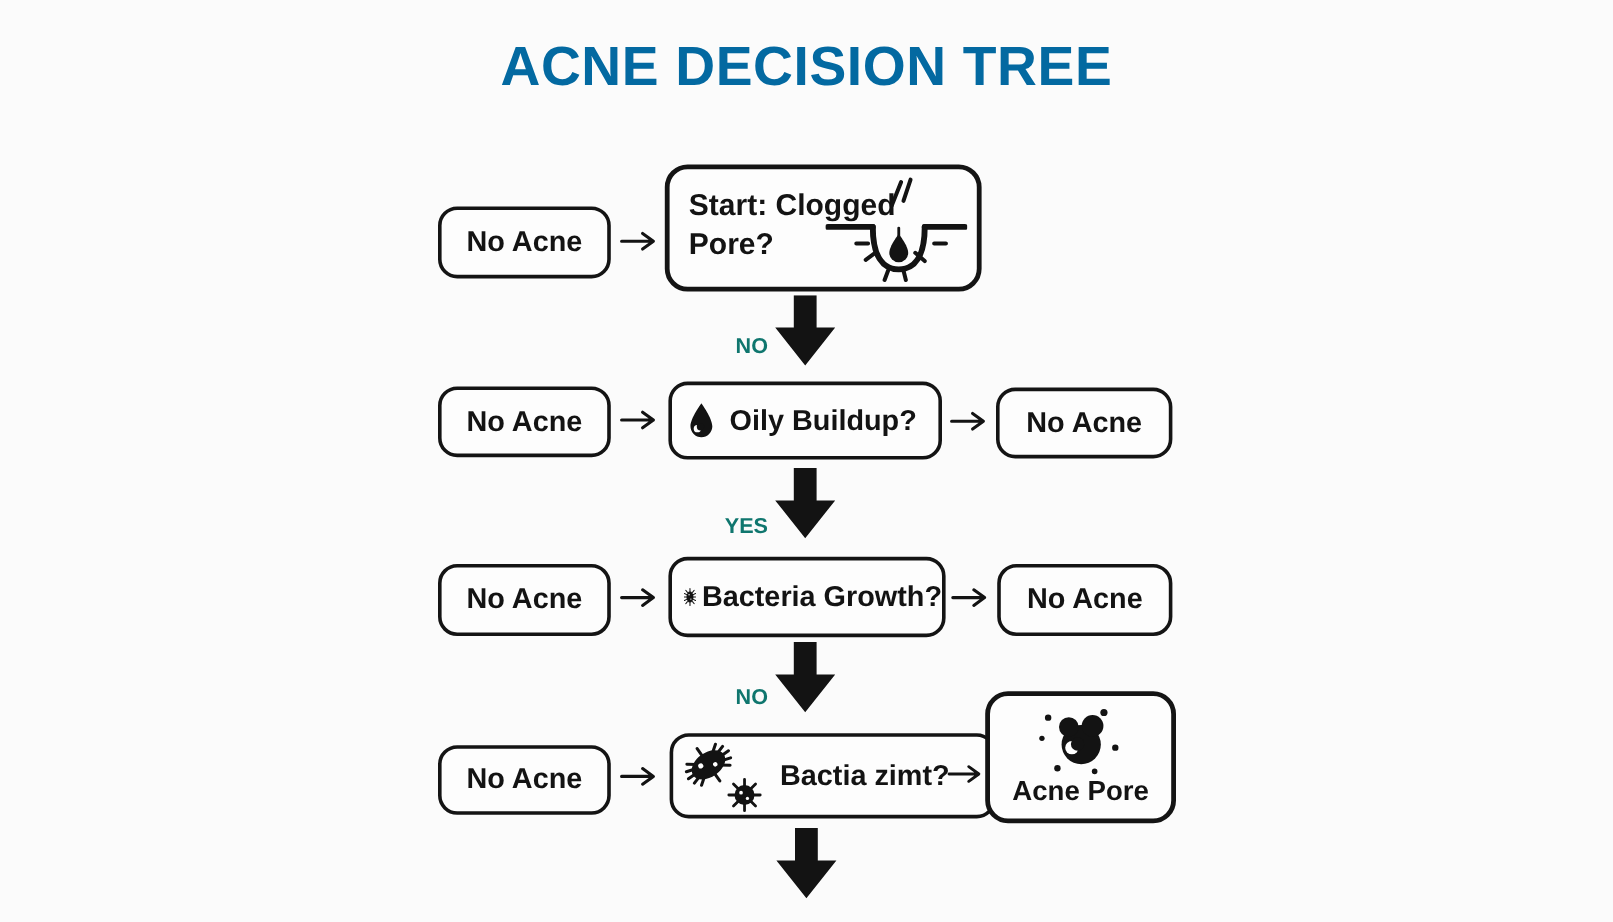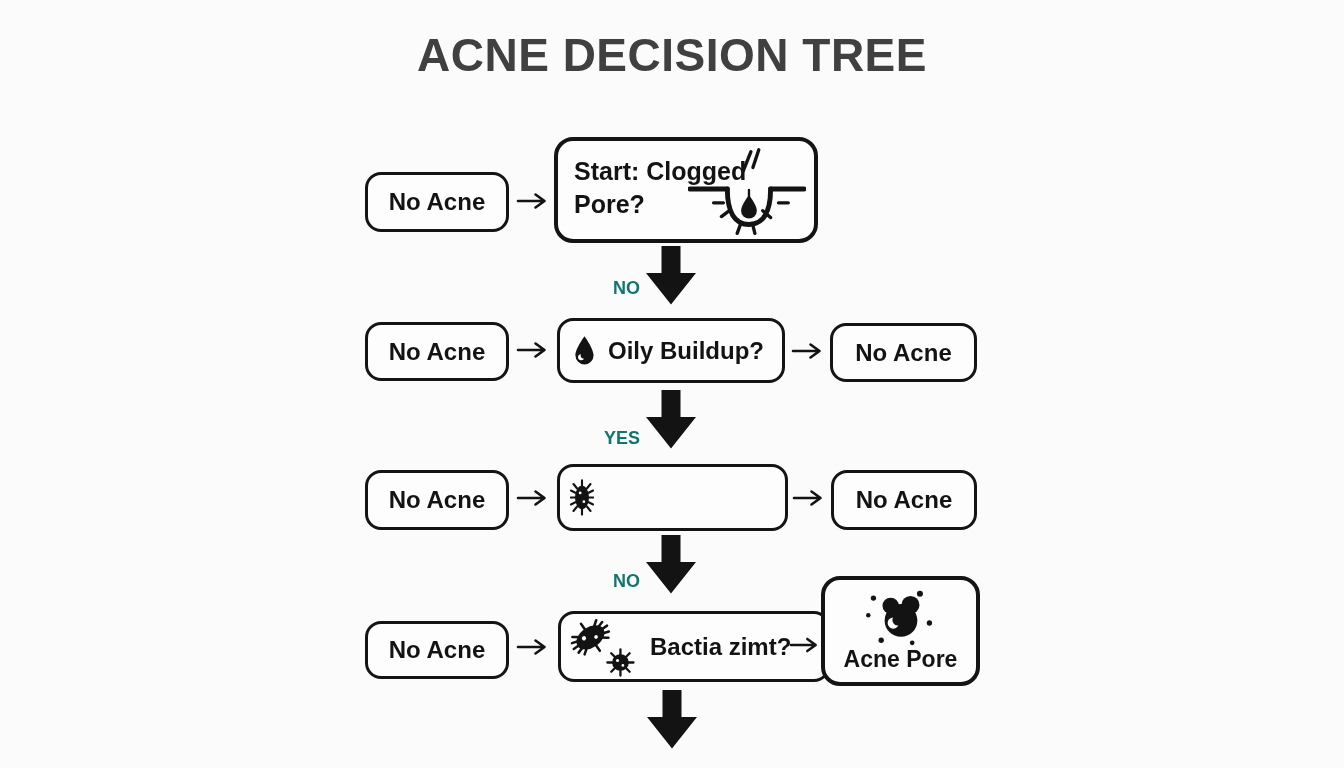--- a/index.html
+++ b/index.html
@@ -5,21 +5,21 @@
   html,body{margin:0;padding:0;}
   body{
     width:1344px;height:768px;overflow:hidden;
     background:#fbfbfb;
     font-family:"Liberation Sans","DejaVu Sans",sans-serif;
     color:#131313;
   }
   .canvas{position:relative;width:1344px;height:768px;background:#fbfbfb;}
   .title{
     position:absolute;left:0;right:0;top:28px;margin:0;
-    text-align:center;font-size:46px;font-weight:800;letter-spacing:0.5px;color:#404040;
+    text-align:center;font-size:46px;font-weight:800;letter-spacing:0.5px;color:#0369a1;
   }
   .node{
     position:absolute;box-sizing:border-box;
     background:#fdfdfd;border:3.2px solid #141414;border-radius:16px;
     display:flex;align-items:center;justify-content:center;
     font-weight:700;font-size:24px;color:#131313;white-space:nowrap;
   }
   .node.large{border-width:4px;border-radius:19px;}
   .node.qbox{justify-content:flex-start;}
   .startbox{align-items:flex-start;}
@@ -111,20 +111,21 @@
 
   <div class="node qbox" style="left:557px;top:464px;width:231px;height:67px;padding-left:10px;gap:5px">
     <svg width="24" height="37" viewBox="0 0 26 40">
       <path class="ink-stroke" stroke-width="2.3" d="M13 7.5 V1.5 M13 32.5 V38.5 M5.5 20 H0.8 M20.5 20 H25.2
                M7.5 10 L3.8 5.4 M18.5 10 L22.2 5.4 M7.5 30 L3.8 34.6 M18.5 30 L22.2 34.6
                M5.8 14.8 L1 12.4 M20.2 14.8 L25 12.4 M5.8 25.2 L1 27.6 M20.2 25.2 L25 27.6"></path>
       <ellipse class="ink-fill" cx="13" cy="20" rx="7.6" ry="12.6"></ellipse>
       <circle cx="11" cy="15" r="1.5" fill="#ffffff"></circle>
       <circle cx="15" cy="24.5" r="1.5" fill="#ffffff"></circle>
     </svg>
+    <span>Bacteria Growth?</span>
   </div>
 
   <svg class="abs" style="left:792px;top:487px" width="32" height="22" viewBox="0 0 32 22">
     <path class="ink-stroke" stroke-width="2.6" d="M2 11 H27 M19.5 4.5 L28.5 11 L19.5 17.5"></path>
   </svg>
 
   <div class="node" style="left:831px;top:470px;width:146px;height:60px">
     <span>No Acne</span>
   </div>
 

